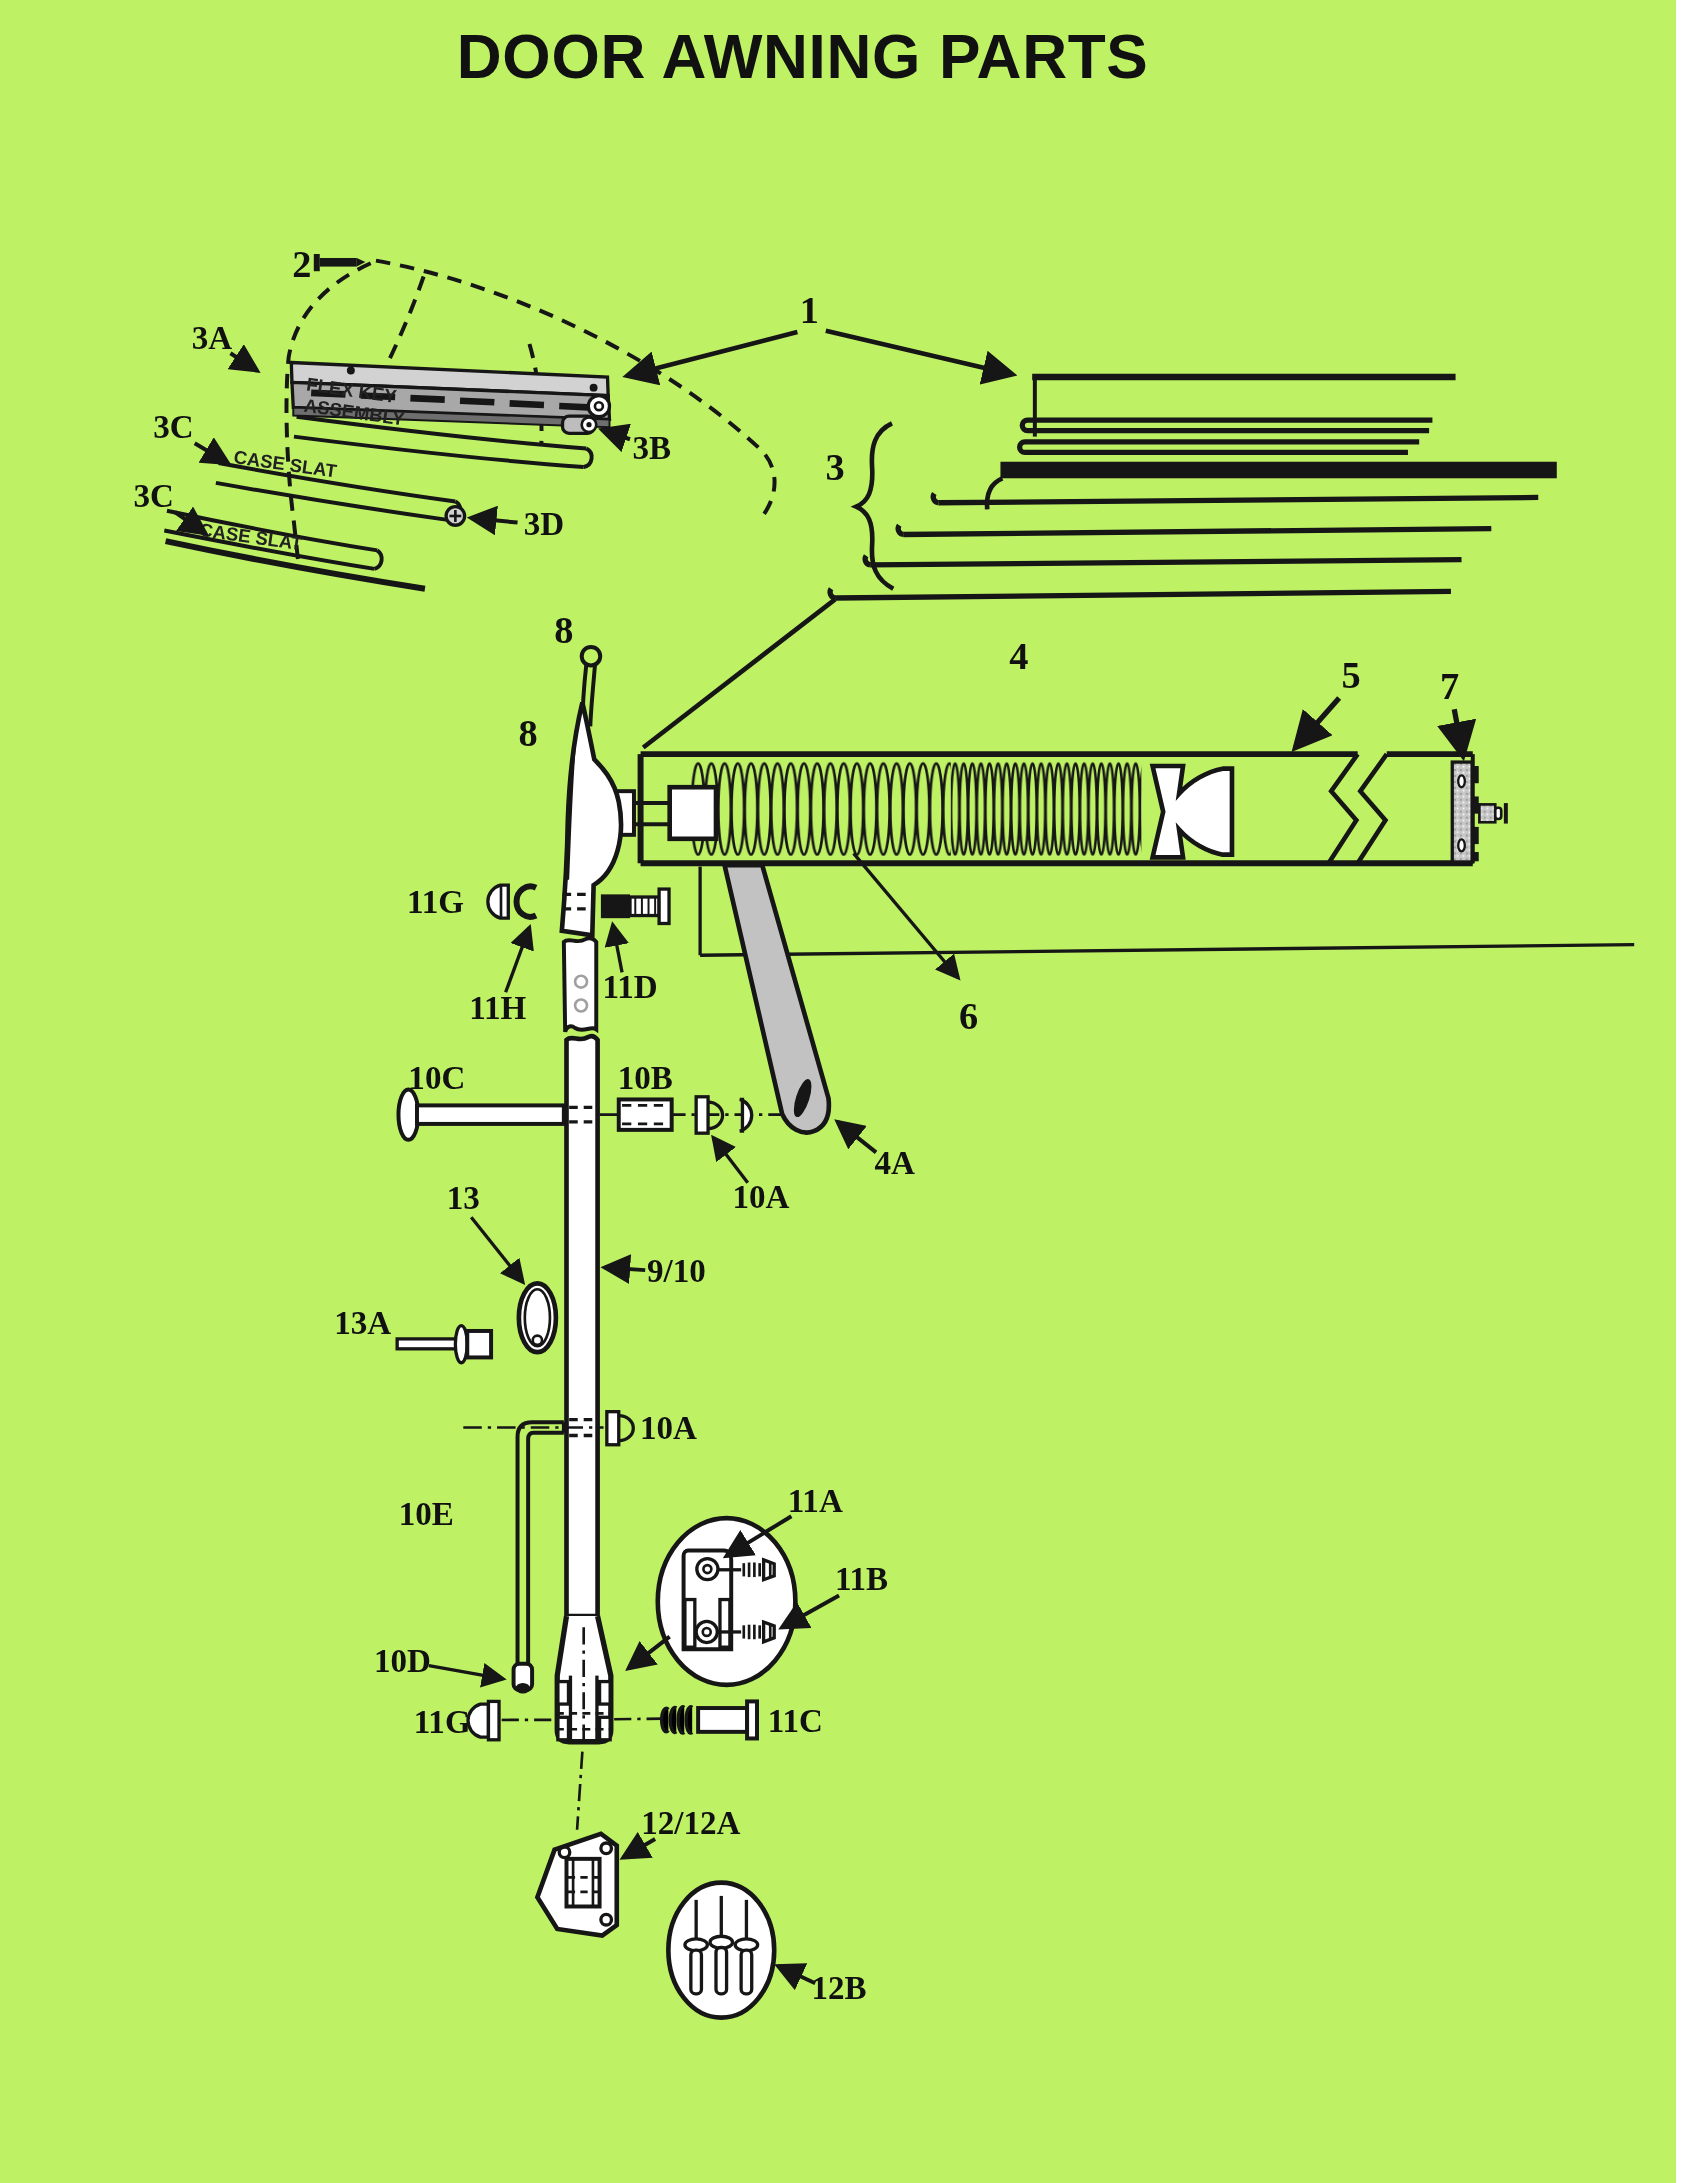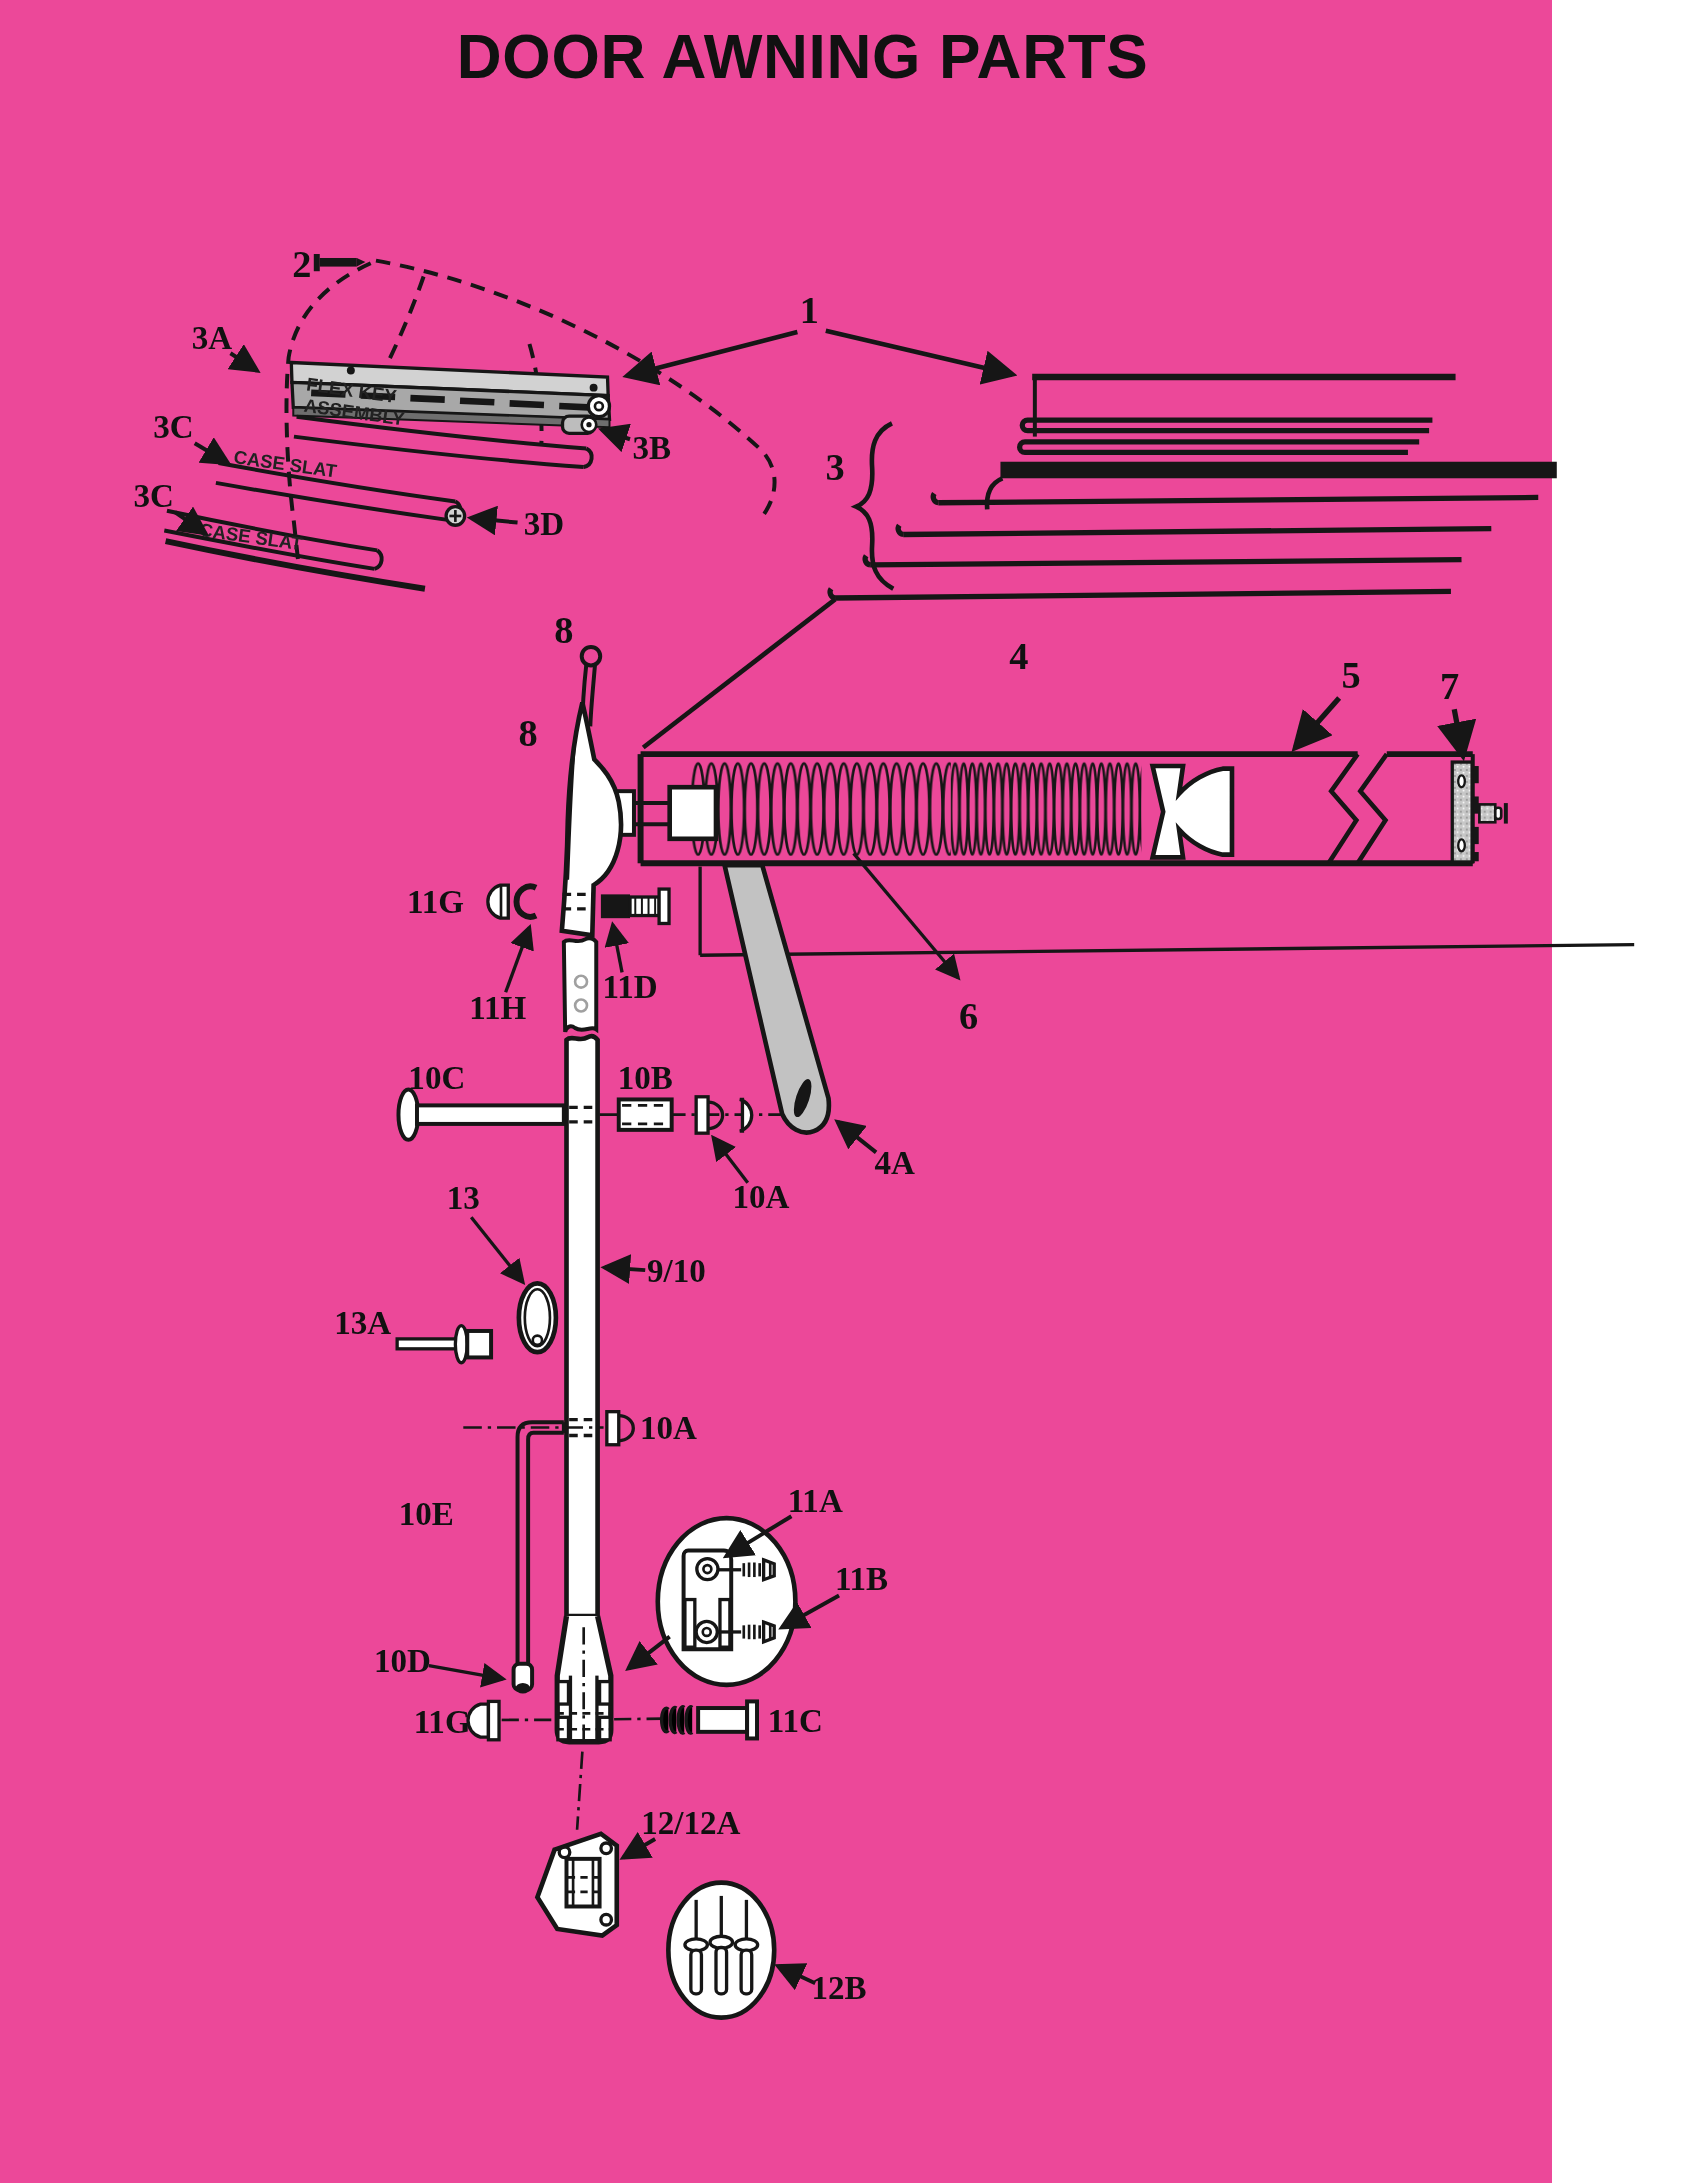--- a/index.html
+++ b/index.html
@@ -1,16 +1,16 @@
 <!DOCTYPE html>
 <html style="font-size:10.6px"><head>
 <meta charset="utf-8">
 <style>
   html,body{margin:0;padding:0;background:#ffffff;}
-  .page{width:1552px;height:2183px;background:#ec4899;position:relative;font-family:"Liberation Serif",serif;}
+  .page{width:1676px;height:2183px;background:#bef264;position:relative;font-family:"Liberation Serif",serif;}
   svg{display:block;}
   .title-txt{font-family:"Liberation Sans",sans-serif;font-weight:bold;font-size:94px;letter-spacing:1px;fill:#111;}
   .lbl{font-family:"Liberation Serif",serif;font-weight:bold;font-size:50px;fill:#111;}
   .lbl-lg{font-family:"Liberation Serif",serif;font-weight:bold;font-size:58px;fill:#111;}
   .ann{font-family:"Liberation Sans",sans-serif;font-weight:bold;font-size:28px;fill:#222;}
   .ink{stroke:#161616;fill:none;}
 </style>
 </head>
 <body>
 

